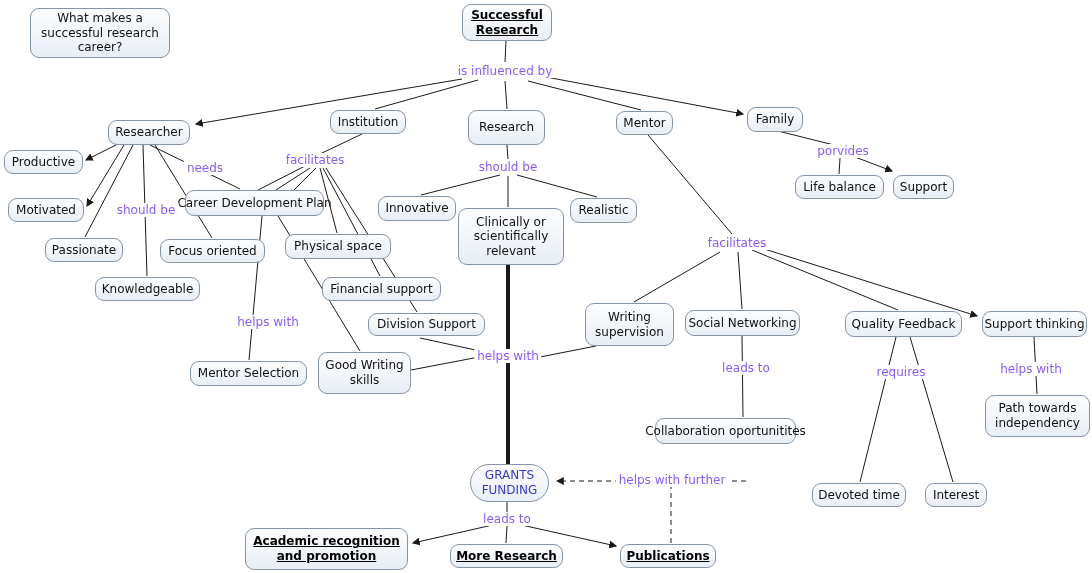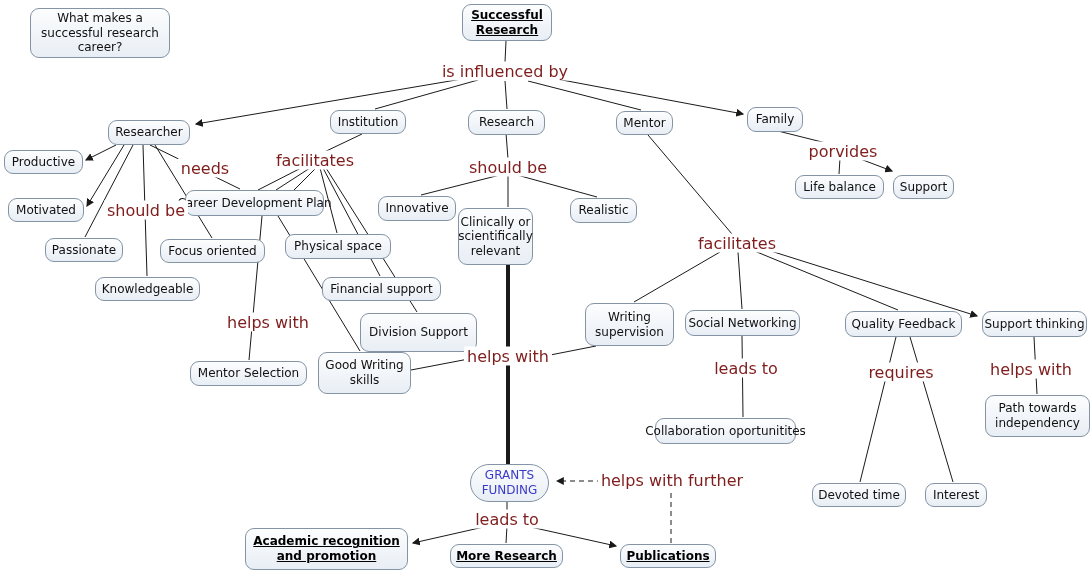--- a/index.html
+++ b/index.html
@@ -23,21 +23,21 @@
     font-size:12px;line-height:1.22;color:#111;
     padding:2px 6px;white-space:nowrap;
   }
   .node.ml{white-space:normal;}
   .node.bold{font-weight:bold;color:#000;text-decoration:underline;}
   .node.grants{color:#3a3ac8;border-radius:19px;}
   .elabel{
     position:absolute;z-index:3;
     transform:translate(-50%,-50%);
     background:#ffffff;padding:0 3px;
-    font-size:16px;white-space:nowrap;color:#7f1d1d;
+    font-size:12px;white-space:nowrap;color:#8b5cf6;
   }
 </style>
 </head>
 <body>
 
 <svg class="edges" width="1092" height="573">
   <defs>
     <marker id="arrow" viewBox="0 0 10 10" refX="8.5" refY="5" markerWidth="8" markerHeight="8" orient="auto">
       <path d="M0,0 L10,5 L0,10 z" fill="#1a1a1a"></path>
     </marker>
@@ -103,37 +103,37 @@
 
   <line class="dash" x1="746" y1="481" x2="557" y2="481" marker-end="url(#arrow)"></line>
   <line class="dash" x1="671" y1="543" x2="671" y2="482"></line>
 </svg>
 
 <div class="node ml" style="left:30px;top:8px;width:140px;height:50px">What makes a successful research career?</div>
 <div class="node ml bold" style="left:462px;top:4px;width:90px;height:37px">Successful Research</div>
 
 <div class="node" style="left:108px;top:120px;width:82px;height:25px">Researcher</div>
 <div class="node" style="left:330px;top:110px;width:76px;height:24px">Institution</div>
-<div class="node" style="left:468px;top:110px;width:77px;height:25px">Research</div>
+<div class="node" style="left:468px;top:110px;width:77px;height:35px">Research</div>
 <div class="node" style="left:616px;top:111px;width:57px;height:24px">Mentor</div>
 <div class="node" style="left:747px;top:107px;width:56px;height:25px">Family</div>
 
 <div class="node" style="left:4px;top:150px;width:79px;height:24px">Productive</div>
 <div class="node" style="left:8px;top:198px;width:76px;height:24px">Motivated</div>
 <div class="node" style="left:45px;top:238px;width:78px;height:24px">Passionate</div>
 <div class="node" style="left:95px;top:277px;width:105px;height:24px">Knowledgeable</div>
 <div class="node" style="left:160px;top:239px;width:105px;height:24px">Focus oriented</div>
 
 <div class="node" style="left:185px;top:190px;width:139px;height:26px">Career Development Plan</div>
 <div class="node" style="left:285px;top:234px;width:106px;height:25px">Physical space</div>
 <div class="node" style="left:322px;top:277px;width:119px;height:24px">Financial support</div>
-<div class="node" style="left:360px;top:313px;width:117px;height:39px">Division Support</div>
+<div class="node" style="left:368px;top:313px;width:117px;height:23px">Division Support</div>
 
 <div class="node" style="left:378px;top:196px;width:78px;height:25px">Innovative</div>
-<div class="node ml" style="left:458px;top:208px;width:75px;height:57px">Clinically or scientifically relevant</div>
+<div class="node ml" style="left:458px;top:208px;width:106px;height:57px">Clinically or scientifically relevant</div>
 <div class="node" style="left:570px;top:198px;width:67px;height:25px">Realistic</div>
 
 <div class="node" style="left:795px;top:175px;width:89px;height:24px">Life balance</div>
 <div class="node" style="left:893px;top:175px;width:61px;height:24px">Support</div>
 
 <div class="node ml" style="left:585px;top:303px;width:89px;height:43px">Writing supervision</div>
 <div class="node" style="left:685px;top:310px;width:115px;height:26px">Social Networking</div>
 <div class="node" style="left:845px;top:311px;width:117px;height:26px">Quality Feedback</div>
 <div class="node" style="left:982px;top:311px;width:105px;height:26px">Support thinking</div>
 

